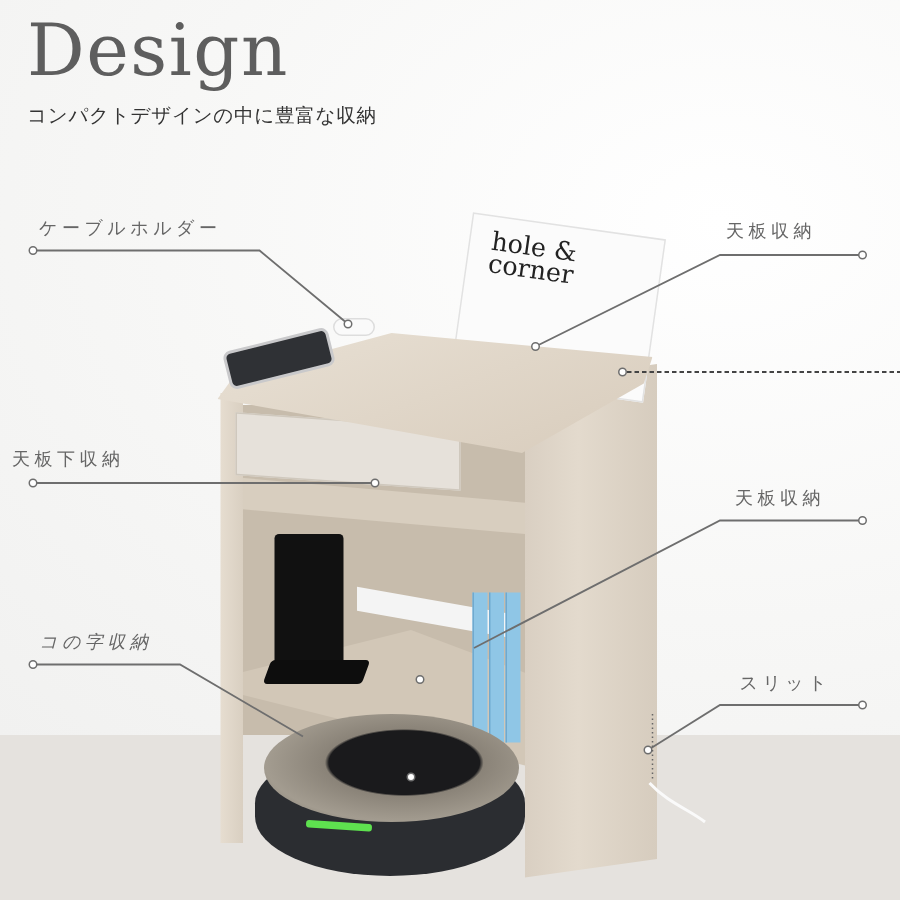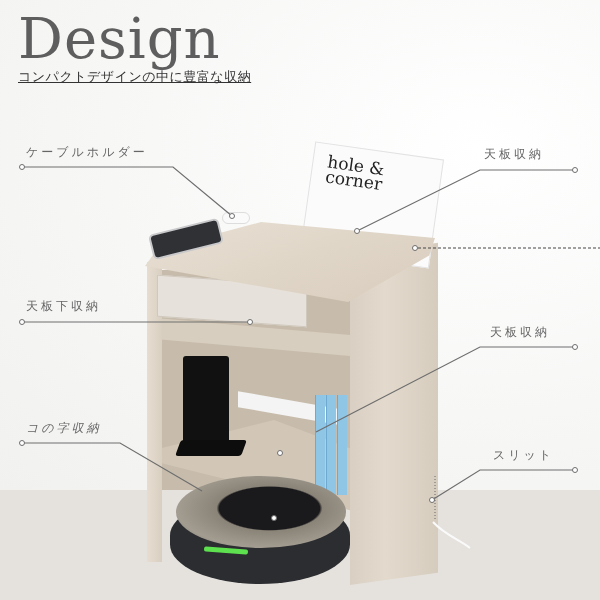--- a/index.html
+++ b/index.html
@@ -8,22 +8,22 @@
     position:relative;
     background:#f6f6f5;
     font-family:"DejaVu Sans", sans-serif;
     color:#555;
   }
   .bg-top { position:absolute; left:0; top:0; width:600px; height:490px;
     background: radial-gradient(ellipse at 80% 30%, #ffffff 0%, #f7f7f6 55%, #f1f1f0 100%); }
   .floor { position:absolute; left:0; top:490px; width:600px; height:110px; background:#e5e2de; }
 
   .title { position:absolute; left:18px; top:6px; font-family:"DejaVu Serif", serif;
-    font-size:56px; color:#5e5e5e; letter-spacing:1px; font-weight:300; }
-  .subtitle { position:absolute; left:18px; top:68px; font-size:13px; color:#333; letter-spacing:0.5px;text-decoration:underline; }
+    font-size:48px; color:#5e5e5e; letter-spacing:1px; font-weight:300; }
+  .subtitle { position:absolute; left:18px; top:68px; font-size:13px; color:#333; letter-spacing:0.5px; }
 
   .label { position:absolute; font-size:12px; color:#666; letter-spacing:3px; white-space:nowrap; }
 
   svg.overlay { position:absolute; left:0; top:0; width:600px; height:600px; }
 
   
   .cab-side-right { position:absolute; left:350px; top:255px; width:88px; height:330px;
     background:linear-gradient(90deg,#d9cfc2,#e3dacd 40%,#d6ccbe); transform:skewY(-8deg); transform-origin:left top; }
   .cab-side-left { position:absolute; left:147px; top:262px; width:15px; height:300px;
     background:linear-gradient(90deg,#e6ddd0,#d9cfc1); }
@@ -114,16 +114,16 @@
       <circle cx="432" cy="500" r="2.5"></circle>
     <circle cx="415" cy="248" r="2.5"></circle>
   </g>
   <line x1="418" y1="248" x2="600" y2="248" stroke="#444" stroke-width="1.2" stroke-dasharray="3,2"></line>
   <line x1="435" y1="476" x2="435" y2="520" stroke="#666" stroke-width="1" stroke-dasharray="1,2"></line>
   <path d="M433,522 C445,535 460,540 470,548" stroke="#fafafa" stroke-width="2" fill="none"></path>
 </svg>
 
 <div class="label" style="left:26px;top:144px;">ケーブルホルダー</div>
 <div class="label" style="left:484px;top:146px;text-align:center;">天板収納</div>
-<div class="label" style="left:26px;top:298px;">天板下収納</div>
+<div class="label" style="left:8px;top:298px;">天板下収納</div>
 <div class="label" style="left:490px;top:324px;">天板収納</div>
 <div class="label" style="left:26px;top:420px;font-style:italic;">コの字収納</div>
 <div class="label" style="left:493px;top:447px;text-align:right;">スリット</div>
 
 </body></html>

